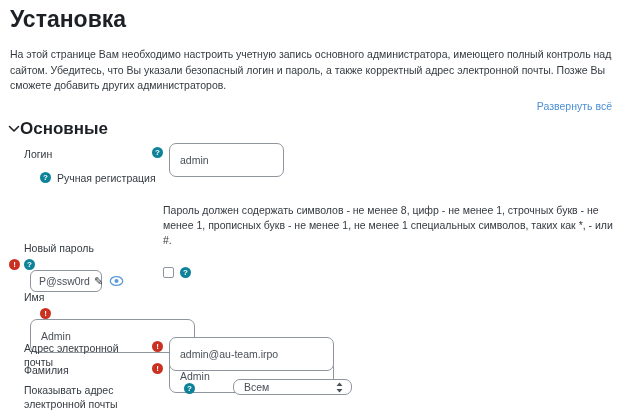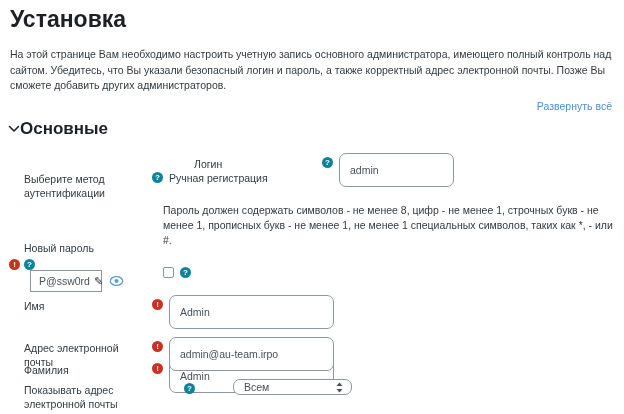--- a/index.html
+++ b/index.html
@@ -38,26 +38,26 @@
     width:112px; font-size:10.5px; line-height:14px;
     color:#343a40; padding-top:4px;
   }
   .row-icons {
     width:27px; display:flex; justify-content:flex-end;
     gap:4px; padding-top:4px; padding-right:0;
   }
   .row-icons.two { width:27px; margin-left:-16px; padding-left:0; }
   .row-control { margin-left:6px; display:flex; align-items:center; }
 
-  .row-login { top:153px;justify-content:center; }
+  .row-login { top:143px; }
   .row-auth { top:168px; }
   .row-hint { top:203px; left:163px; width:456px; }
   .row-password { top:237px;flex-direction:column; }
   .row-forcechange { top:267px; left:163px; }
-  .row-firstname { top:295px; }
+  .row-firstname { top:286px;flex-direction:column; }
   .row-lastname { top:323px;margin-top:36px; }
   .row-email { top:337px; }
   .row-emailvis { top:379px;gap:32px; }
 
   .badge {
     width:11px; height:11px; border-radius:50%;
     display:inline-flex; align-items:center; justify-content:center;
     font-size:8px; font-weight:700; color:#ffffff; line-height:11px;
     flex:0 0 auto; cursor:pointer;
   }
@@ -66,21 +66,21 @@
 
   input[type="text"] {
     height:22px; border:1px solid #8f959e; border-radius:7px;
     padding:16px 10px; font-size:10.5px; color:#495057;
     font-family:"Liberation Sans", sans-serif; background:#fff; outline:none;
   }
   .w-login { width:115px; }
   .w-name  { width:165px; }
 
   .fake-input {
-    height:22px; border:1px solid #8f959e; border-radius:0;
+    height:22px; border:1px solid #8f959e; border-radius:6px;
     background:#fff; display:flex; align-items:center;
     padding:0 8px; font-size:10.5px; color:#495057; cursor:text;
   }
   .password-box { width:72px; justify-content:space-between; }
   .pencil { font-size:11px; color:#343a40; margin-left:4px; cursor:pointer; }
   .eye { margin-left:7px; display:flex; align-items:center; cursor:pointer; }
 
   .static-value { font-size:10.5px; color:#343a40; padding-top:4px; }
 
   .hint-text { font-size:10.5px; line-height:15px; color:#343a40; }
@@ -122,21 +122,20 @@
   <div class="row-label">Логин</div>
   <div class="row-icons">
     <span class="badge help">?</span>
   </div>
   <div class="row-control">
     <input type="text" class="w-login" value="admin" style="">
   </div>
 </div>
 
 <div class="form-row row-auth">
-  <div class="row-label">Выберите метод аутентификации</div>
   <div class="row-icons">
     <span class="badge help">?</span>
   </div>
   <div class="row-control">
     <span class="static-value">Ручная регистрация</span>
   </div>
 </div>
 
 <div class="form-row row-hint">
   <span class="hint-text">Пароль должен содержать символов - не менее 8, цифр - не менее 1, строчных букв - не менее 1, прописных букв - не менее 1, не менее 1 специальных символов, таких как *, - или #.</span>

